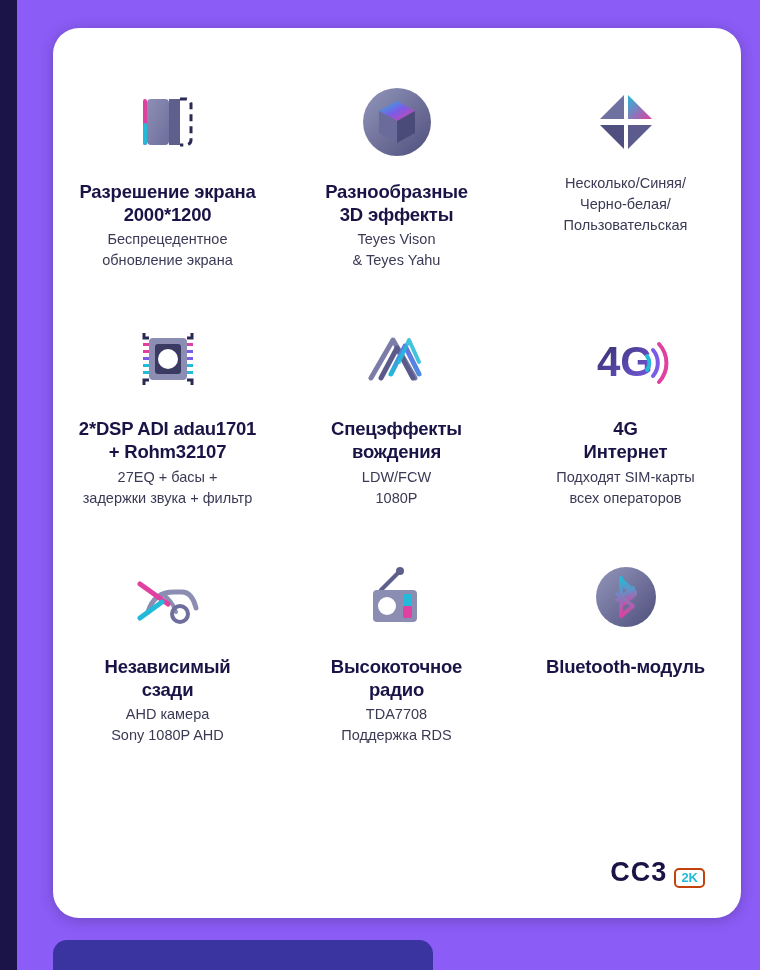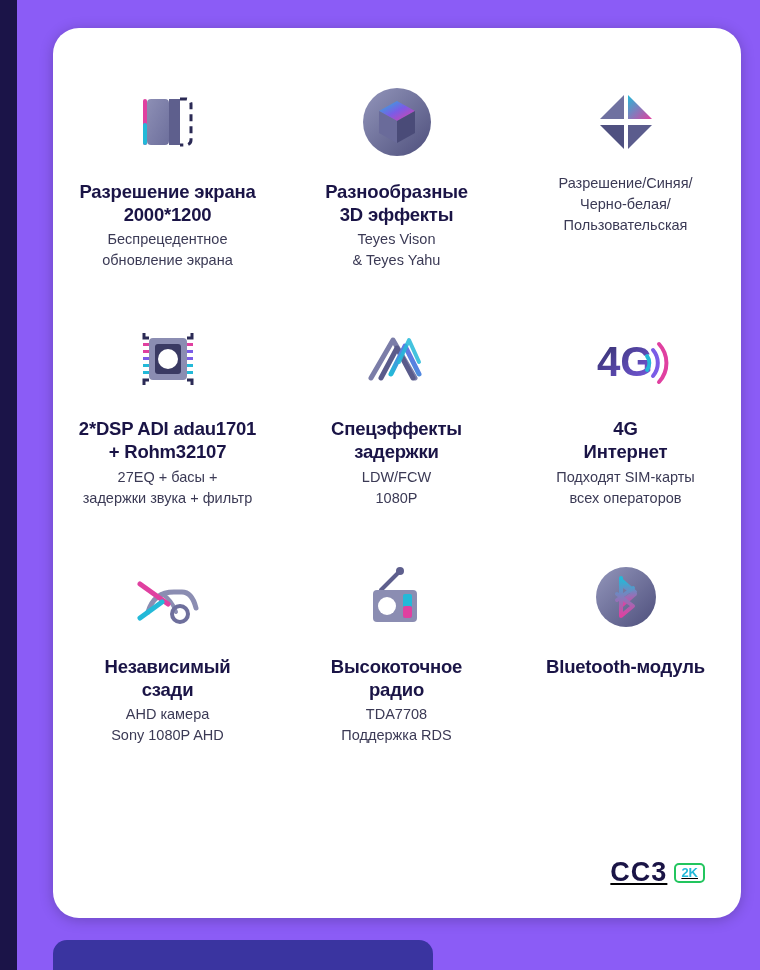--- a/index.html
+++ b/index.html
@@ -64,32 +64,31 @@
     font-size: 14.5px;
     color: #3b3a55;
     line-height: 1.45;
     margin-top: 3px;
   }
   .logo {
     position: absolute;
     right: 36px;
     bottom: 30px;
     display: flex;
-    align-items: center;
+    align-items: flex-end;
     gap: 7px;
-    text-decoration: underline;
   }
   .logo-text {
     font-size: 27px;
     font-weight: bold;
     color: #1a1446;
     letter-spacing: 1px;
   }
   .logo-badge {
-    border: 2px solid #22c55e;
+    border: 2px solid #c2410c;
     color: #23b9d8;
     font-size: 13px;
     font-weight: bold;
     border-radius: 5px;
     padding: 1px 5px 2px 5px;
     line-height: 1;
   }
   .bottom-strip {
     position: absolute;
     left: 36px;
@@ -175,21 +174,21 @@
                 <stop offset="1" stop-color="#e040a0"></stop>
               </linearGradient>
             </defs>
             <path d="M41 16 L41 40 L17 40 Z" fill="#6f71a0"></path>
             <path d="M45 16 L45 40 L69 40 Z" fill="url(#g3)"></path>
             <path d="M41 70 L41 46 L17 46 Z" fill="#4f5080"></path>
             <path d="M45 70 L45 46 L69 46 Z" fill="#5b5c8d"></path>
           </svg>
         </div>
         <div class="sub">
-          <div>Разрешение/Синяя/</div>
+          <div>Несколько/Синяя/</div>
           <div>Черно-белая/</div>
           <div>Пользовательская</div>
         </div>
       </div>
 
       <div class="cell">
         <div class="icon-wrap">
           <svg width="86" height="86" viewBox="0 0 86 86">
             <rect x="24" y="22" width="38" height="42" rx="4" fill="#8b8db2"></rect>
             <rect x="30" y="28" width="26" height="30" rx="3" fill="#3a3a63"></rect>
@@ -230,21 +229,21 @@
               </linearGradient>
             </defs>
             <path d="M24 62 L46 24 L68 62" fill="none" stroke="#7b7da8" stroke-width="5" stroke-linecap="round" stroke-linejoin="round"></path>
             <path d="M34 62 L50 32 L66 62" fill="none" stroke="#5a5b8b" stroke-width="5" stroke-linecap="round" stroke-linejoin="round"></path>
             <path d="M44 58 L58 30 L72 58" fill="none" stroke="url(#g5)" stroke-width="5" stroke-linecap="round" stroke-linejoin="round"></path>
             <path d="M52 46 L62 24 L72 46" fill="none" stroke="#23b9d8" stroke-width="4" stroke-linecap="round" stroke-linejoin="round" opacity="0.85"></path>
           </svg>
         </div>
         <div class="title">
           <div>Спецэффекты</div>
-          <div>задержки</div>
+          <div>вождения</div>
         </div>
         <div class="sub">
           <div>LDW/FCW</div>
           <div>1080P</div>
         </div>
       </div>
 
       <div class="cell">
         <div class="icon-wrap">
           <svg width="110" height="86" viewBox="0 0 110 86">

